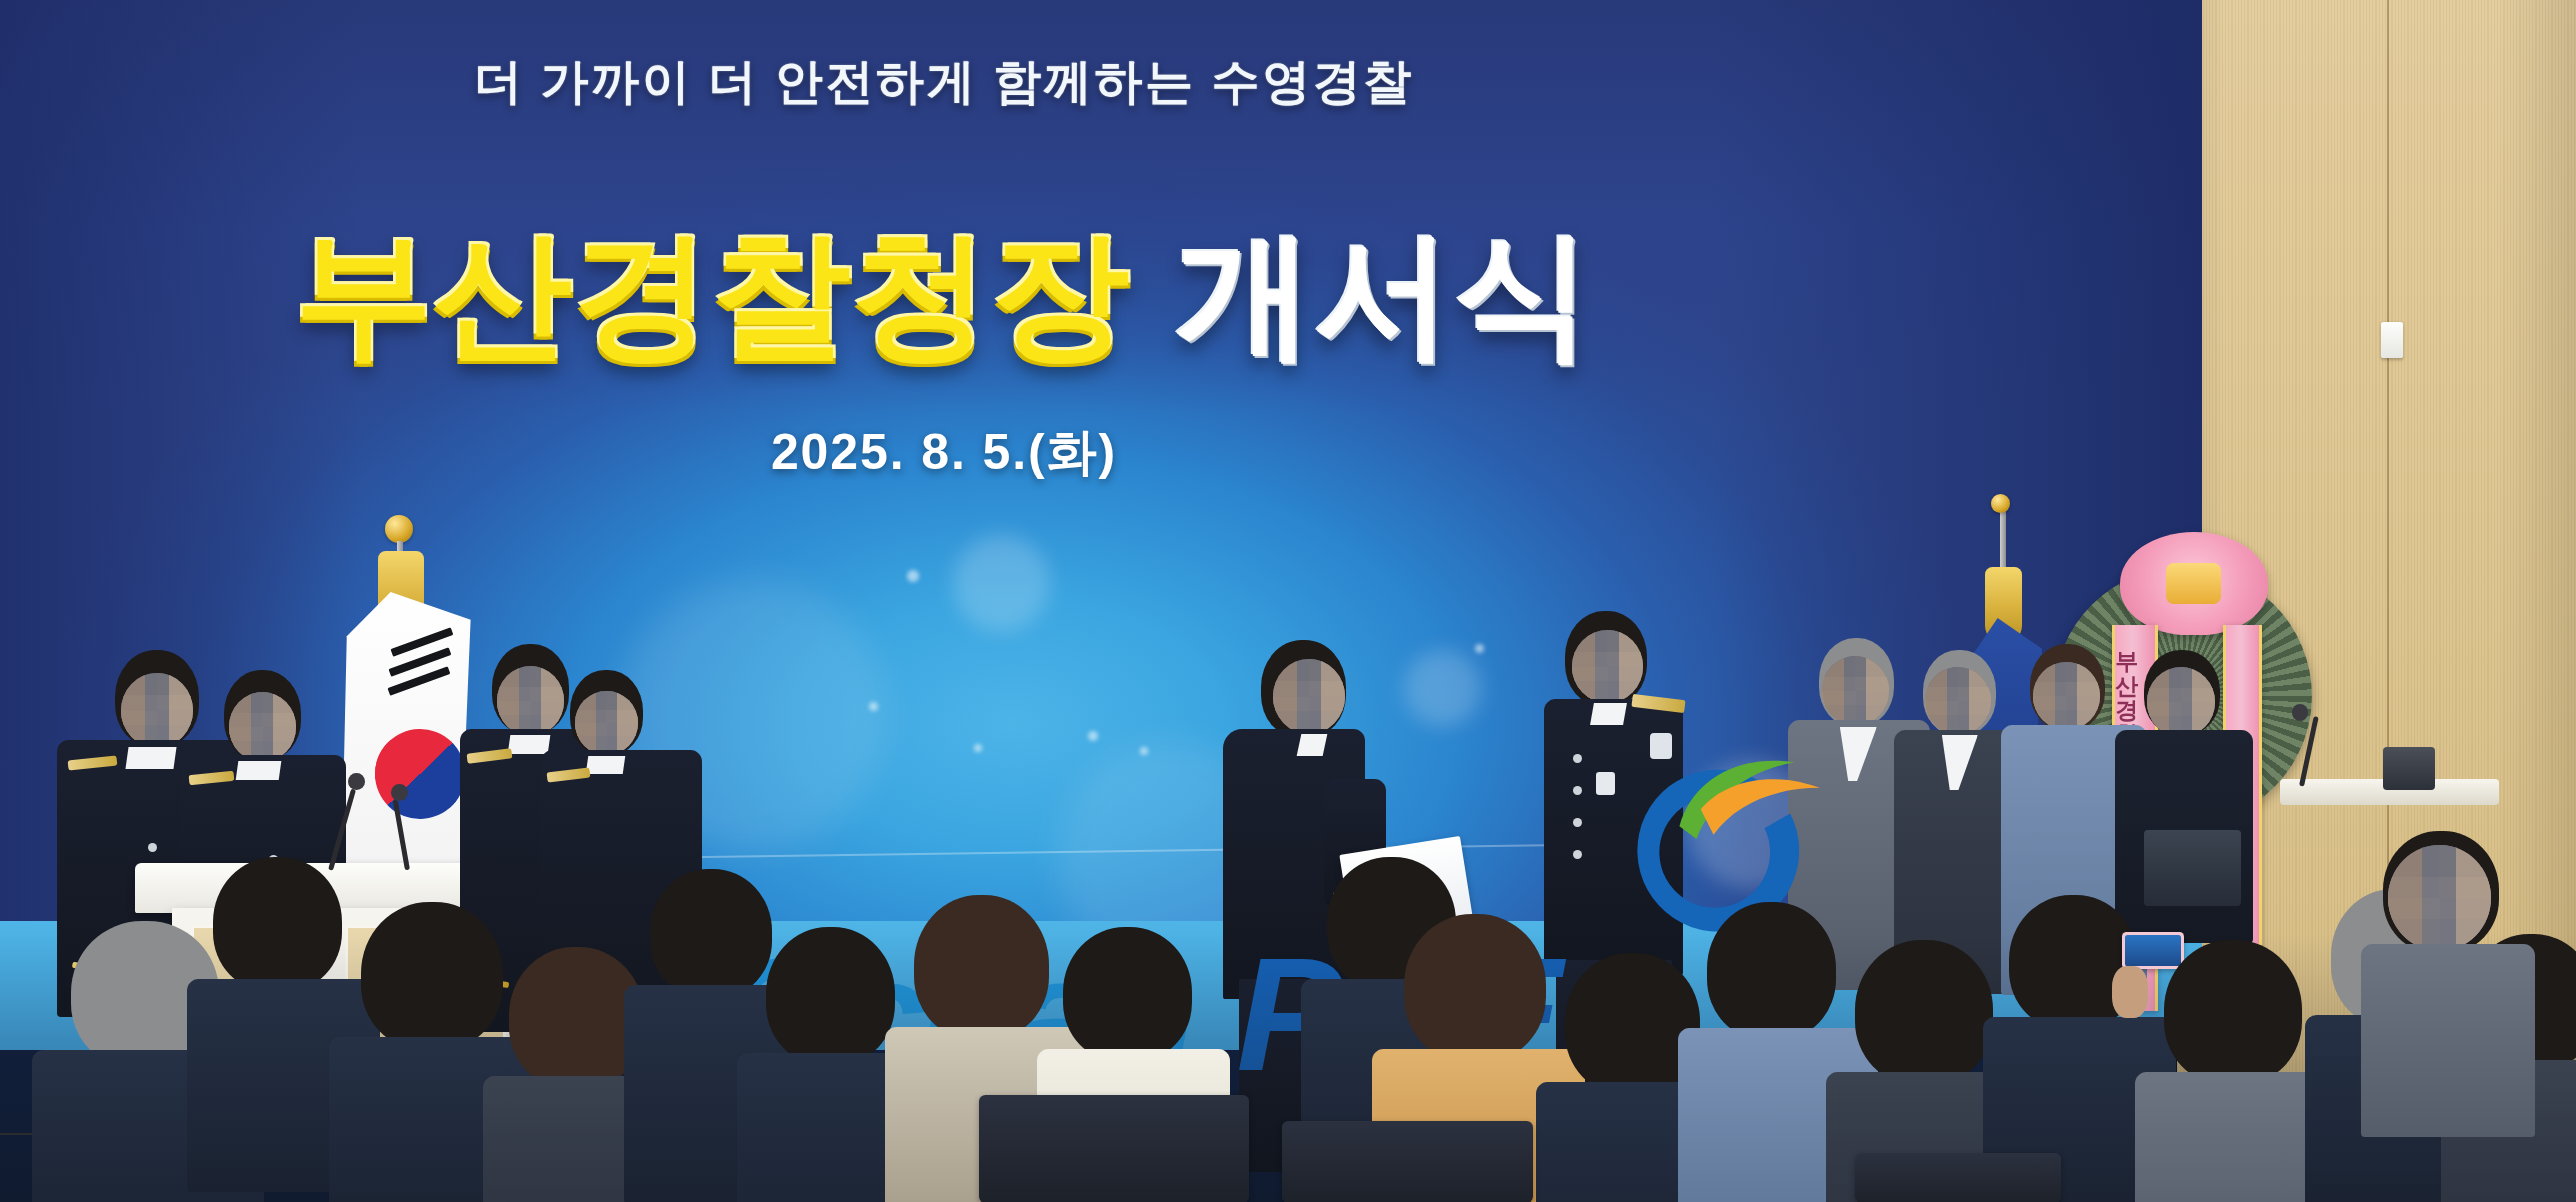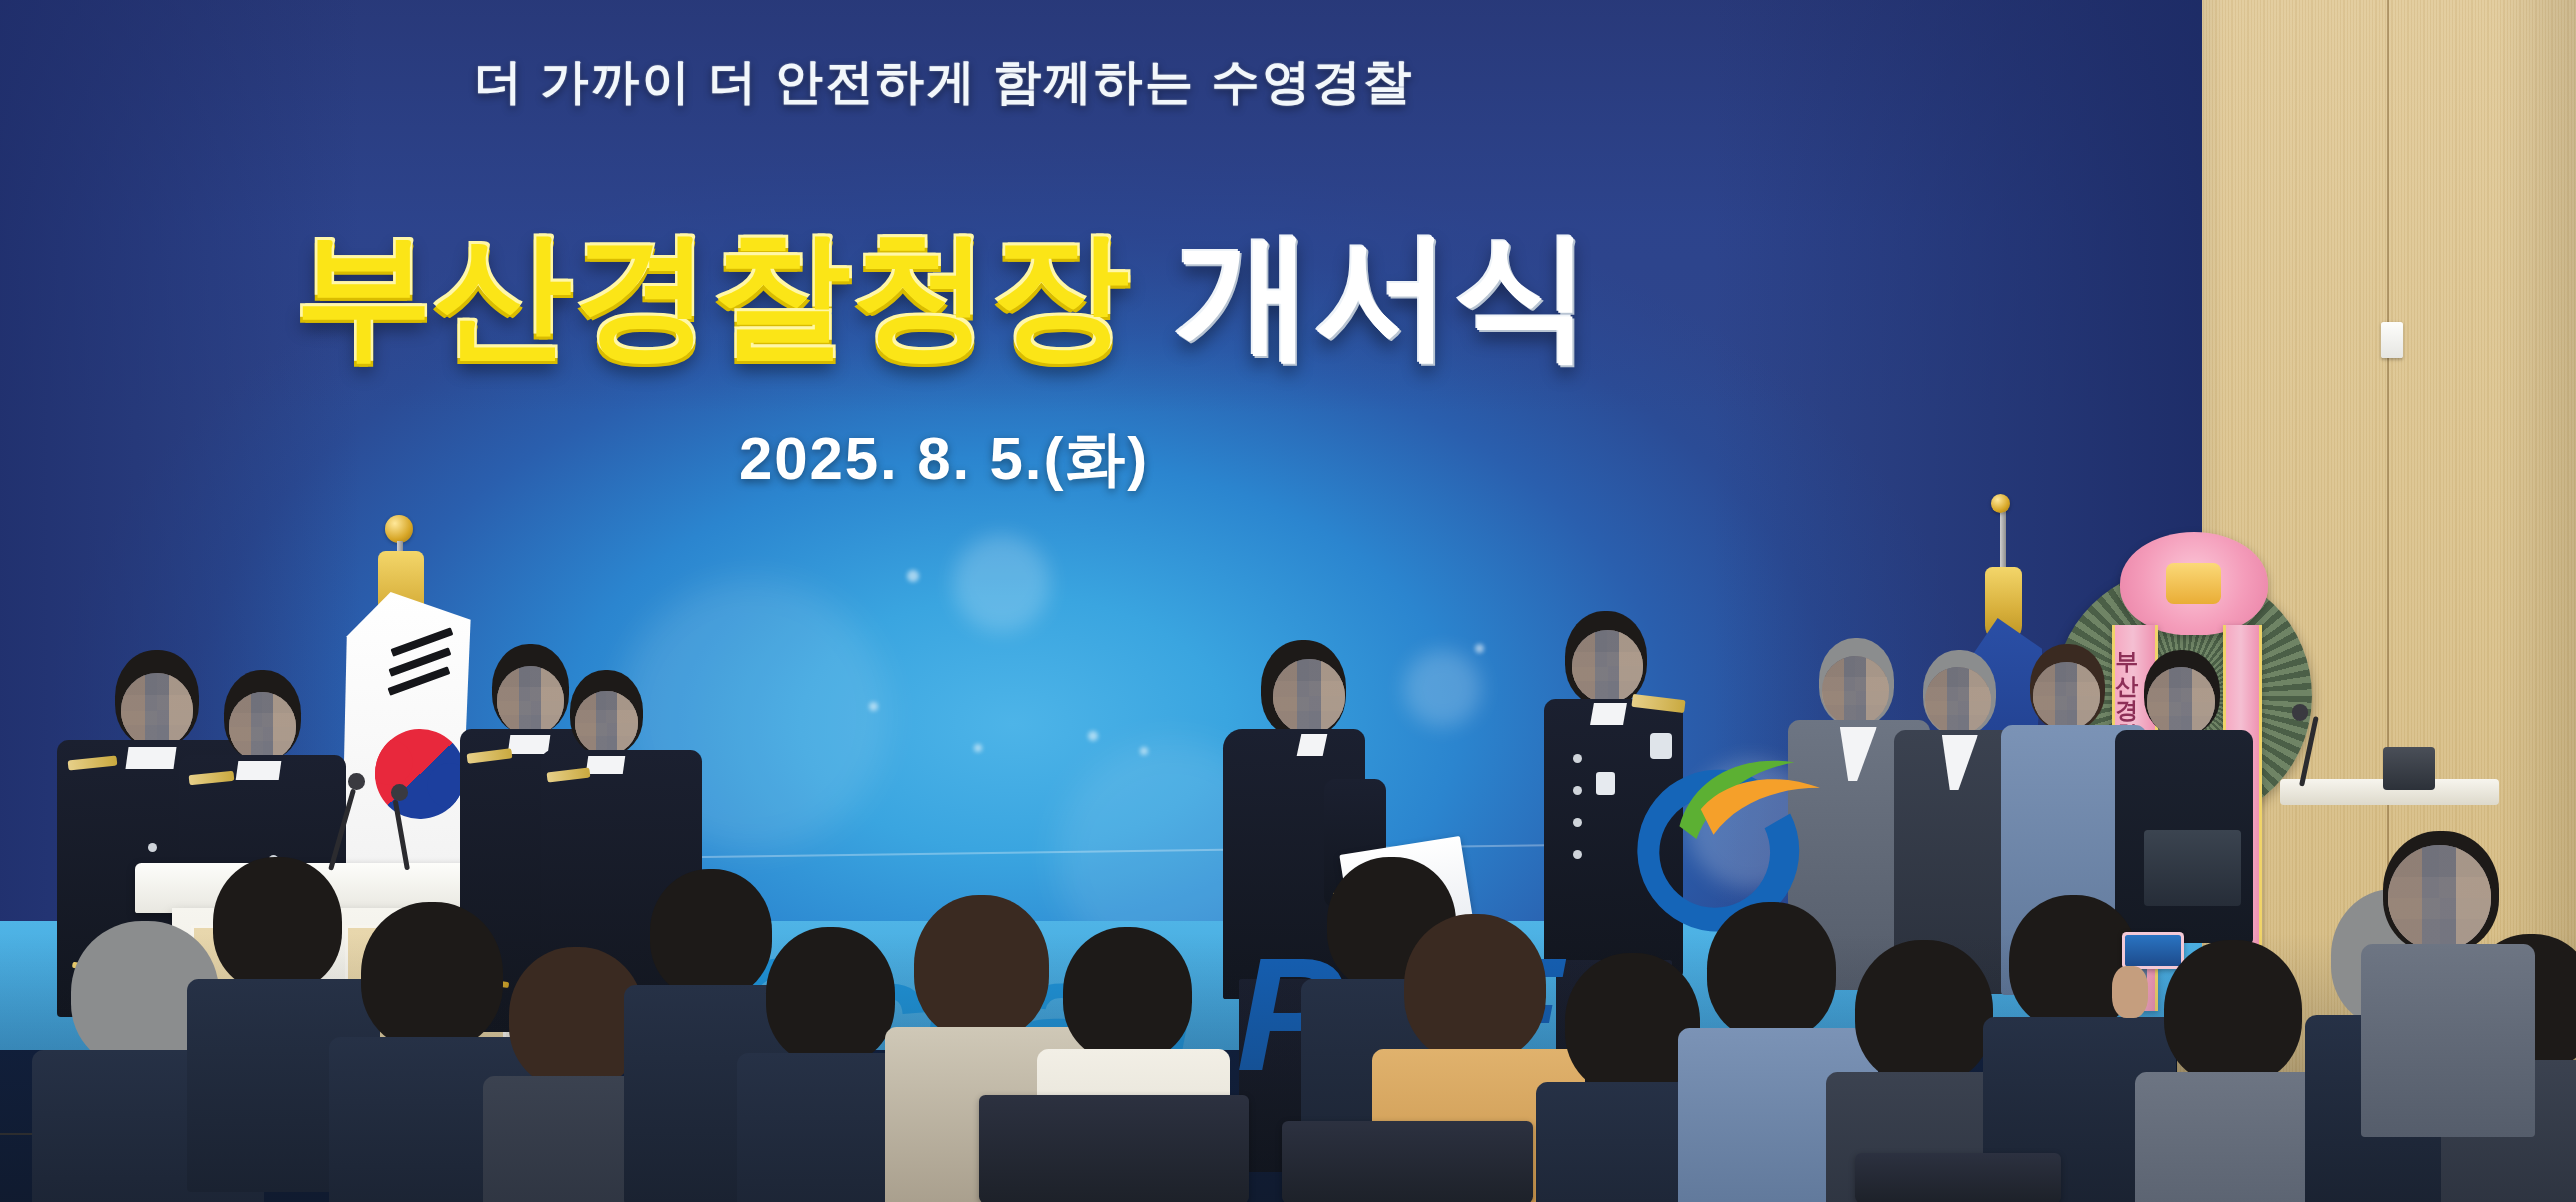--- a/index.html
+++ b/index.html
@@ -69,21 +69,21 @@
     color:#fbe517;
     text-shadow:
       -2.6px -2.6px 0 #fff7a8, 2.6px -2.6px 0 #fff7a8, -2.6px 2.6px 0 #d9bc00, 2.6px 2.6px 0 #d9bc00,
       0 9px 16.7px rgba(0,0,0,.45);
   }
   #headline .kor-white{
     margin-left:45px;color:#ffffff;
     text-shadow:-1.9px -1.9px 0 #eef3f8, 1.9px 1.9px 0 #b8c4d2, 0 9px 16.7px rgba(0,0,0,.45);
   }
   #date-line{
-    top:419px;font-size:60px;font-weight:600;color:#ffffff;letter-spacing:1.9px;
+    top:419px;font-size:50px;font-weight:600;color:#ffffff;letter-spacing:1.9px;
     text-shadow:0 3.2px 9px rgba(0,0,0,.40);
   }
 
   
   .stage-floor{
     position:absolute;left:0;top:921px;width:2202px;height:129px;
     background:linear-gradient(180deg,#4fb4e6,#3f9ed6);
   }
 
   

